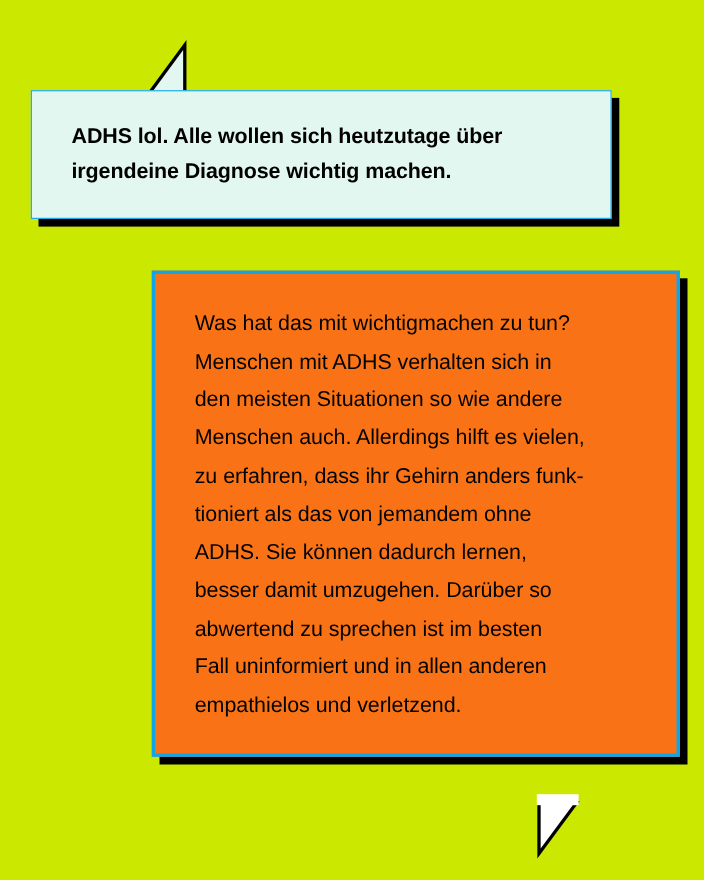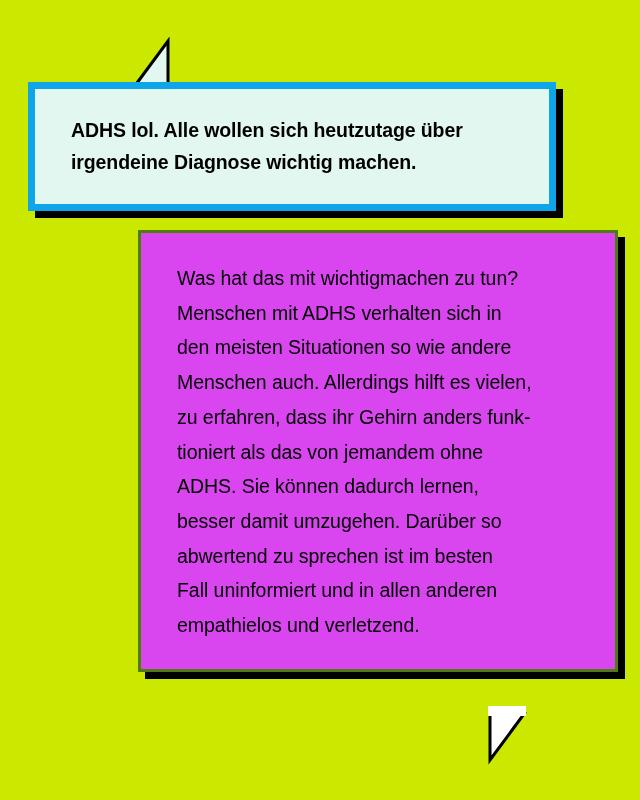--- a/index.html
+++ b/index.html
@@ -23,21 +23,21 @@
   
   .bubble-one-wrap {
     position: absolute;
     left: 28px;
     top: 82px;
     width: 528px;
   }
   .bubble-one {
     position: relative;
     background: #e2f7ef;
-    border: 7px solid #0ea5e9;
+    border: 1px solid #0ea5e9;
     box-shadow: 7px 7px 0 #000000;
     padding: 26px 30px 26px 36px;
     box-sizing: border-box;
   }
   .bubble-one-text {
     font-size: 19.5px;
     font-weight: bold;
     line-height: 1.62;
     color: #000000;
     letter-spacing: -0.1px;
@@ -53,25 +53,26 @@
 
   
   .bubble-two-wrap {
     position: absolute;
     left: 138px;
     top: 230px;
     width: 480px;
   }
   .bubble-two {
     position: relative;
-    background: #d946ef;
-    border: 3px solid #4d7c0f;
+    background: #f97316;
+    border: 3px solid #0ea5e9;
     box-shadow: 7px 7px 0 #000000;
     padding: 28px 30px 26px 36px;
     box-sizing: border-box;
+    margin-top: 16px;
   }
   .bubble-two-text {
     font-size: 19.5px;
     font-weight: normal;
     line-height: 1.78;
     color: #000000;
     letter-spacing: -0.05px;
     white-space: pre-line;
   }
   .tail-two {

